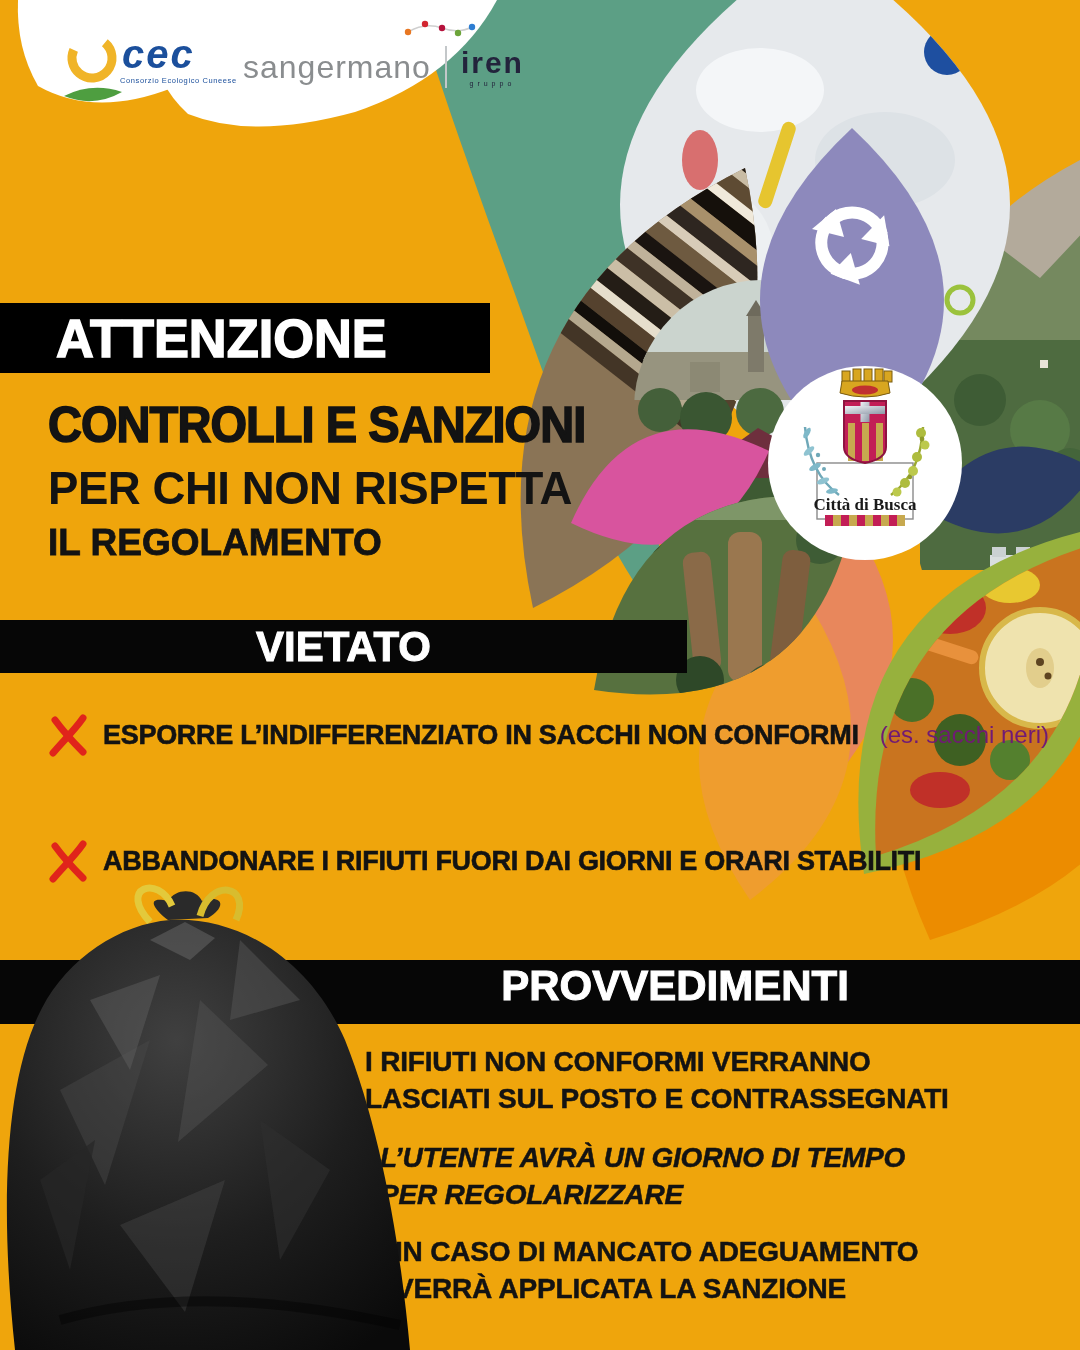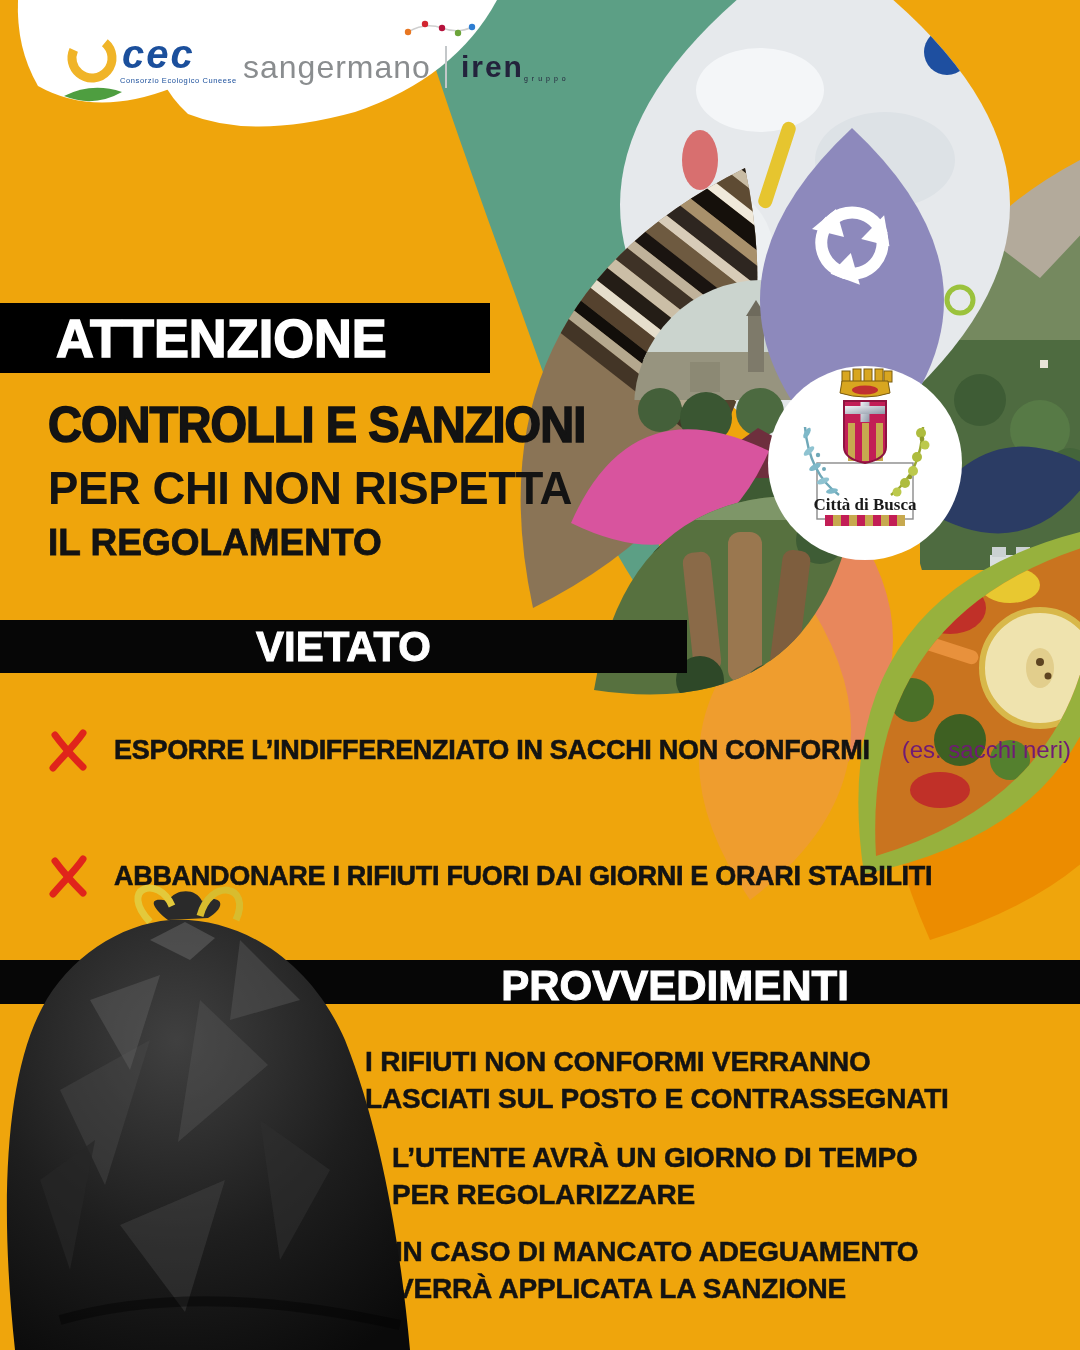--- a/index.html
+++ b/index.html
@@ -11,53 +11,53 @@
   .abs{position:absolute;}
   svg{display:block;}
   
   #logo-strip{left:0;top:0;width:540px;height:160px;}
   #cec-text{left:122px;top:34px;color:#1B4F9C;font-style:italic;font-weight:700;
     font-size:40px;letter-spacing:2px;line-height:1;}
   #cec-tagline{left:120px;top:76px;color:#1B4F9C;font-size:7.5px;font-weight:400;letter-spacing:.6px;}
   #sg-row{left:243px;top:46px;display:flex;align-items:center;gap:14px;}
   #sg-name{color:#8A8D8F;font-size:32px;letter-spacing:1px;font-weight:400;}
   #sg-divider{width:2px;height:42px;background:#C3C7C9;}
-  #iren-block{display:flex;flex-direction:row;align-items:flex-end;line-height:1;}
+  #iren-block{display:flex;flex-direction:column;align-items:center;line-height:1;}
   #iren-name{color:#23233C;font-size:30px;font-weight:700;letter-spacing:2px;}
   #iren-sub{color:#23233C;font-size:7px;letter-spacing:4px;margin-top:2px;}
   
   #attenzione-banner{left:0;top:303px;width:490px;height:70px;background:#000000;
     display:flex;align-items:center;}
   #attenzione-banner span{color:#fff;font-size:54px;font-weight:700;
     letter-spacing:0px;margin-left:56px;-webkit-text-stroke:1.5px #fff;transform:scaleX(.97);transform-origin:left;}
   
   #headline{left:48px;top:400px;color:#131313;line-height:1;}
   #headline .h1{font-size:50px;font-weight:700;-webkit-text-stroke:1.6px #131313;
     letter-spacing:-1px;transform:scaleX(.94);transform-origin:left;}
   #headline .h2{font-size:47px;font-weight:700;letter-spacing:-.5px;margin-top:14px;
     transform:scaleX(.97);transform-origin:left;}
   #headline .h3{font-size:37px;font-weight:700;-webkit-text-stroke:.8px #131313;margin-top:13px;}
   
   #vietato-banner{left:0;top:620px;width:687px;height:53px;background:#060606;
     display:flex;align-items:center;justify-content:center;}
   #vietato-banner span{color:#fff;font-size:42px;font-weight:700;-webkit-text-stroke:1px #fff;}
-  .rule{left:48px;width:1010px;height:46px;display:flex;align-items:center;gap:26px;margin-top:15px;}
+  .rule{left:48px;width:1010px;height:46px;display:flex;align-items:center;gap:15px;}
   .rule .x-icon{flex:0 0 40px;}
   .rule .t{color:#131313;font-size:27px;font-weight:700;-webkit-text-stroke:.6px #131313;
     letter-spacing:-.3px;white-space:nowrap;}
   .rule .note{color:#701a75;font-size:24px;font-weight:400;margin-left:6px;white-space:nowrap;}
   
-  #prov-banner{left:0;top:960px;width:1080px;height:44px;background:#060606;}
+  #prov-banner{left:0;top:960px;width:1080px;height:64px;background:#060606;}
   #prov-banner span{position:absolute;left:270px;width:810px;top:0;height:52px;
     display:flex;align-items:center;justify-content:center;color:#fff;font-size:42px;
     font-weight:700;-webkit-text-stroke:1px #fff;}
   .prov-p{color:#131313;font-size:28px;font-weight:700;-webkit-text-stroke:.5px #131313;
     line-height:1.32;white-space:pre-line;letter-spacing:-.2px;}
   #prov-p1{left:365px;top:1044px;}
-  #prov-p2{left:392px;top:1140px;}
+  #prov-p2{left:380px;top:1140px;font-style:italic;}
   #prov-p3{left:395px;top:1234px;}
 </style>
 </head>
 <body>
 
 <div id="poster">
 
   <svg class="abs" style="left:0;top:0" width="1080" height="1350" viewBox="0 0 1080 1350">
     <defs>
       <clipPath id="clip-plastic">

